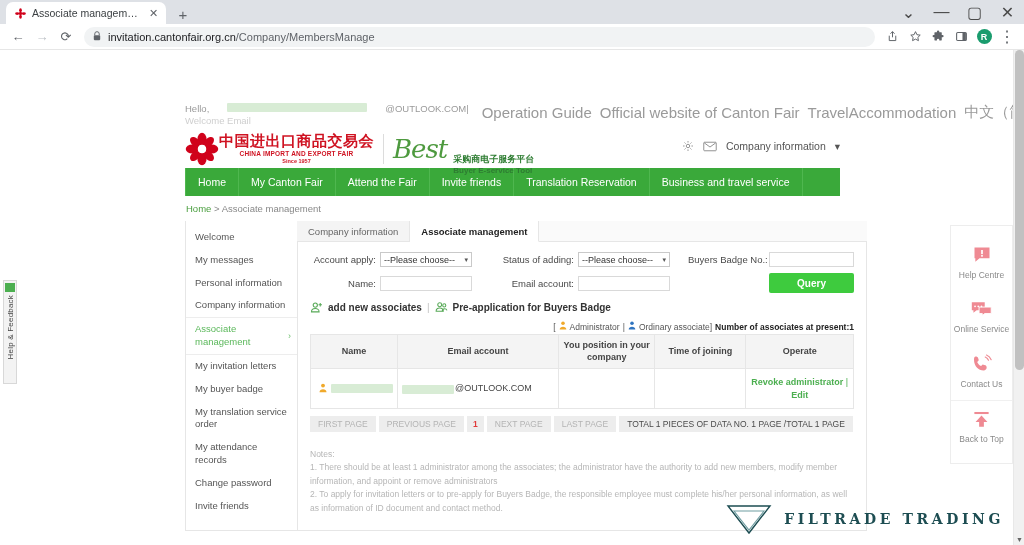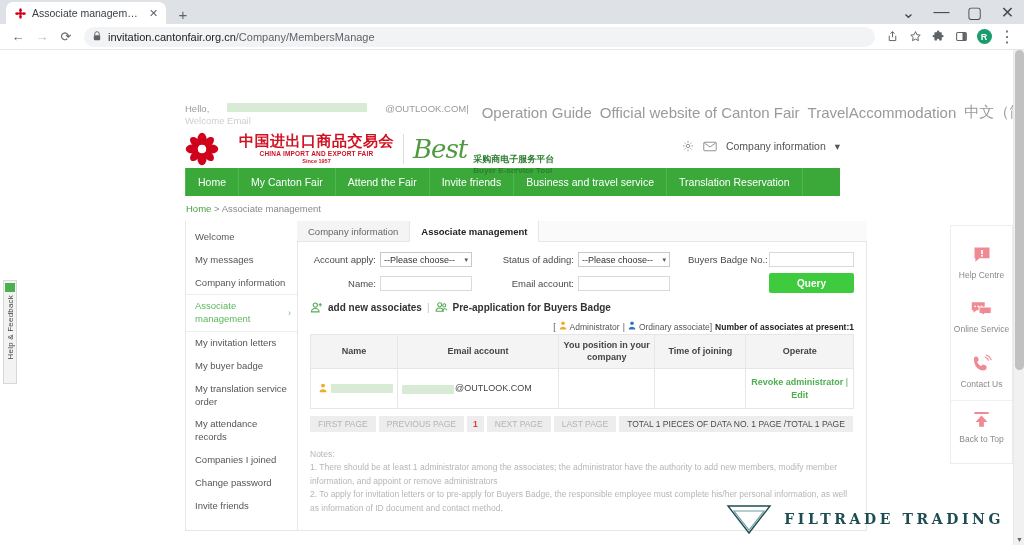--- a/index.html
+++ b/index.html
@@ -120,21 +120,21 @@
     font-size: 9.5px; color: #cfcfcf;
   }
   .toplinks { margin-left: 13px; display: flex; gap: 8px; font-size: 15px; color: #9a9a9a; white-space: nowrap; align-items: center;}
   .toplinks span { white-space: nowrap; }
 
   .brandbar {
     height: 40px; display: flex; align-items: center; gap: 0;
     padding-top: 2px;
     position: relative;
   }
-  .logo-cf { display: flex; align-items: center; gap: 20px; }
+  .logo-cf { display: flex; align-items: center; gap: 0; }
   .logo-flower { width: 34px; height: 34px; }
   .logo-cf-text { display: flex; flex-direction: column; align-items: center; line-height: 1; }
   .logo-cn { font-size: 15px; color: #cf1322; font-weight: bold; letter-spacing: .5px; font-family: "DejaVu Sans", sans-serif;}
   .logo-en { font-size: 6.5px; color: #cf1322; font-weight: bold; letter-spacing: .2px; margin-top: 2px;}
   .logo-since { font-size: 5.5px; color: #cf1322; font-weight: bold; margin-top: 1.5px;}
   .vdiv { width: 1px; height: 30px; background: #dcdcdc; margin: 0 9px; }
   .logo-best { display: flex; align-items: center; gap: 6px; }
   .best-word {
     font-family: "DejaVu Serif", serif; font-style: italic;
     font-size: 26px; color: #4e9a3f; letter-spacing: -1px;
@@ -434,45 +434,45 @@
           <span>Company information</span>
           <span>▾</span>
         </div>
       </div>
 
       <div class="mainnav">
         <div class="item">Home</div>
         <div class="item">My Canton Fair</div>
         <div class="item">Attend the Fair</div>
         <div class="item">Invite friends</div>
+        <div class="item">Translation Reservation</div>
         <div class="item">Business and travel service</div>
-        <div class="item">Translation Reservation</div>
       </div>
 
       <div class="breadcrumb">
         <a href="#">Home</a>
         <span>&gt;</span>
         <span>Associate management</span>
       </div>
 
       <div class="contentwrap">
 
         <div class="sidebar">
           <div class="side-item">Welcome</div>
           <div class="side-item">My messages</div>
+          <div class="side-item">Personal information</div>
           <div class="side-item">Company information</div>
           <div class="side-item active">
             <span>Associate management</span>
             <span class="chev">›</span>
           </div>
           <div class="side-item">My invitation letters</div>
           <div class="side-item">My buyer badge</div>
           <div class="side-item">My translation service order</div>
           <div class="side-item">My attendance records</div>
-          <div class="side-item">Companies I joined</div>
           <div class="side-item">Change password</div>
           <div class="side-item">Invite friends</div>
         </div>
 
         <div class="panel">
           <div class="tabs">
             <div class="tab-pill">Company information</div>
             <div class="tab-pill active">Associate management</div>
           </div>
 

